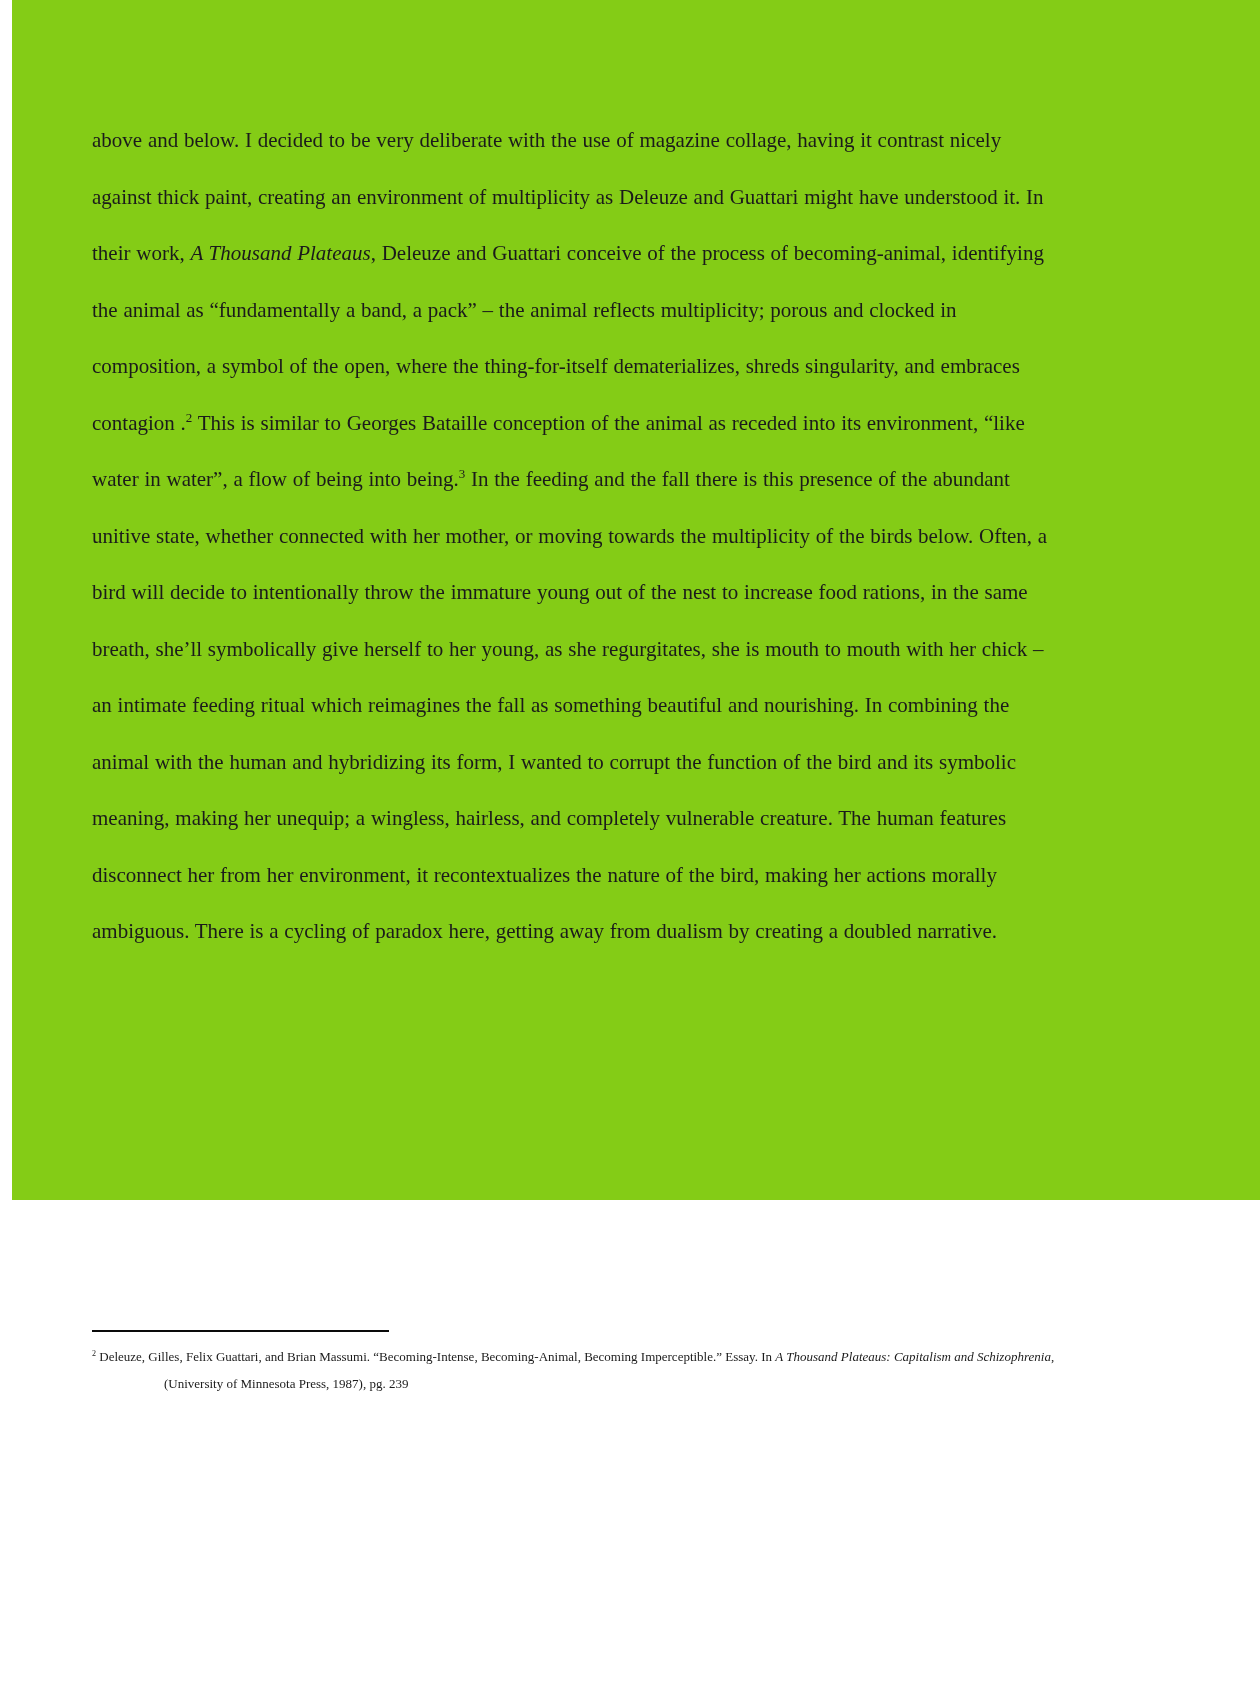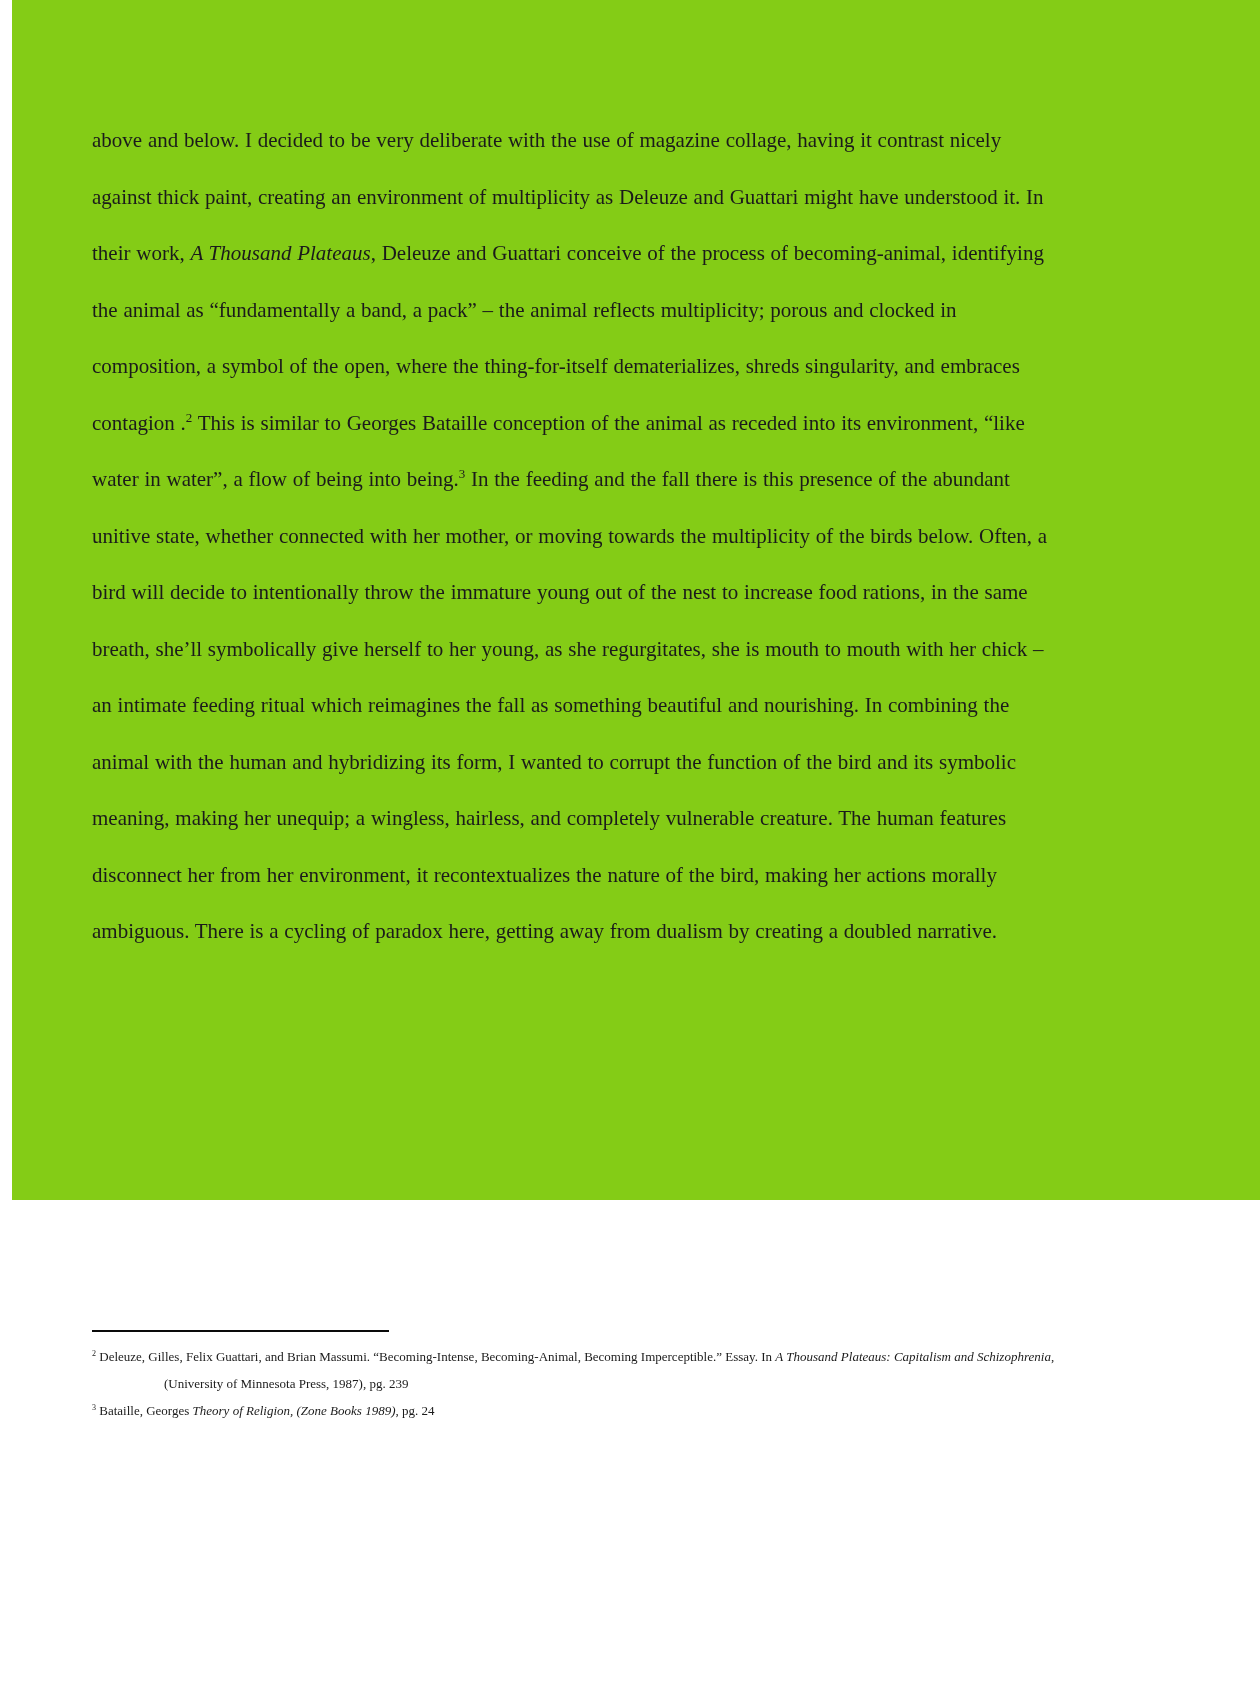--- a/index.html
+++ b/index.html
@@ -57,16 +57,15 @@
 </head>
 <body>
 
 <div class="page">
 
   <div class="body-text"><span>above and below. I decided to be very deliberate with the use of magazine collage, having it contrast nicely against thick paint, creating an environment of multiplicity as Deleuze and Guattari might have understood it. In their work, </span><span class="it">A Thousand Plateaus</span><span>, Deleuze and Guattari conceive of the process of becoming-animal, identifying the animal as “fundamentally a band, a pack” – the animal reflects multiplicity; porous and clocked in composition, a symbol of the open, where the thing-for-itself dematerializes, shreds singularity, and embraces contagion .</span><sup>2</sup><span> This is similar to Georges Bataille conception of the animal as receded into its environment, “like water in water”, a flow of being into being.</span><sup>3</sup><span> In the feeding and the fall there is this presence of the abundant unitive state, whether connected with her mother, or moving towards the multiplicity of the birds below. Often, a bird will decide to intentionally throw the immature young out of the nest to increase food rations, in the same breath, she’ll symbolically give herself to her young, as she regurgitates, she is mouth to mouth with her chick – an intimate feeding ritual which reimagines the fall as something beautiful and nourishing. In combining the animal with the human and hybridizing its form, I wanted to corrupt the function of the bird and its symbolic meaning, making her unequip; a wingless, hairless, and completely vulnerable creature. The human features disconnect her from her environment, it recontextualizes the nature of the bird, making her actions morally ambiguous. There is a cycling of paradox here, getting away from dualism by creating a doubled narrative.</span></div>
 
   <div class="footnote-area">
     <div class="fn-divider"></div>
     <div class="footnote"><sup>2</sup><span> Deleuze, Gilles, Felix Guattari, and Brian Massumi. “Becoming-Intense, Becoming-Animal, Becoming Imperceptible.” Essay. In </span><span class="it">A Thousand Plateaus: Capitalism and Schizophrenia</span><span>, (University of Minnesota Press, 1987), pg. 239</span></div>
-    <div class="footnote"><sup>3</sup><span> Bataille, Georges </span><span class="it">Theory of Religion, (Zone Books 1989)</span><span>, pg. 24</span></div>
   </div>
 
 </div>
 
 </body></html>

